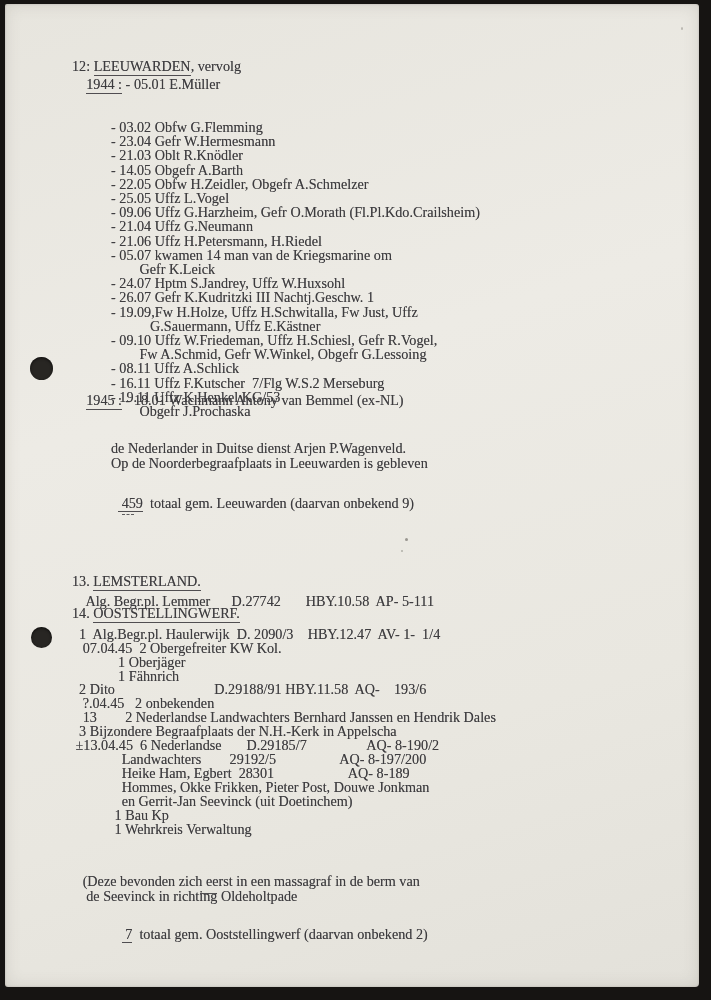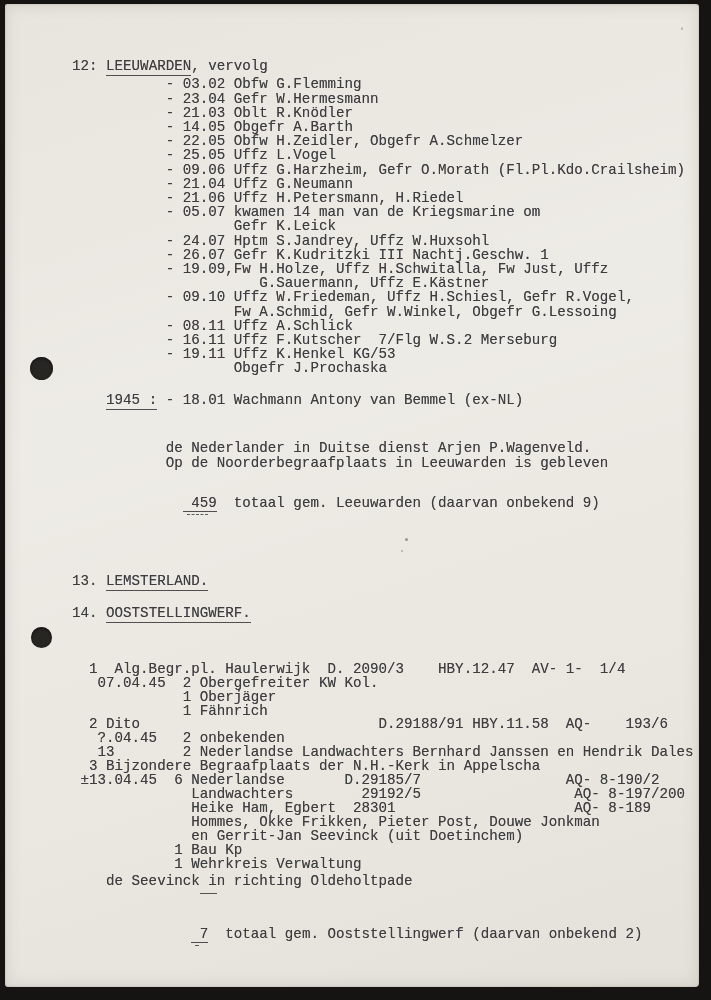--- a/index.html
+++ b/index.html
@@ -12,21 +12,21 @@
     position:absolute;left:5px;top:4px;width:694px;height:983px;
     background:linear-gradient(163deg,#e7e5de 0%,#edebe5 38%,#e9e7e0 72%,#e3e1da 100%);
     border-radius:2px 3px 4px 3px;
     box-shadow:inset 0 0 16px rgba(96,88,72,.16), inset 0 0 2px rgba(60,55,45,.28);
   }
   .tb{
     position:absolute;left:72px;margin:0;white-space:pre;
     font-size:14.2px;line-height:14.2px;color:#3d3c3f;
     text-shadow:0 0 .6px rgba(62,61,64,.55);
   }
-  .tb .tl{min-height:14.2px;}
+  .tb .tl{min-height:14.2px;font-family:Liberation Serif, serif;}
   .lh-tight{line-height:13.9px;}
   .lh-tight .tl{min-height:13.9px;}
   .u{border-bottom:1.4px solid rgba(58,56,60,.88);padding-bottom:.5px;}
   .tot{border-bottom:1.4px solid rgba(58,56,60,.88);position:relative;}
   .tot::after{
     content:"";position:absolute;left:4px;right:9px;bottom:-4px;
     border-top:1.3px dashed rgba(58,56,60,.8);
   }
   .hole{
     position:absolute;border-radius:50%;background:#282623;
@@ -49,20 +49,21 @@
 <div class="hole hole2"></div>
 <div class="speck sp1"></div>
 <div class="speck sp2"></div>
 <div class="speck sp3"></div>
 
 <div class="tb" style="top:31px">
   <div class="tl"><span>12:</span><span> </span><span class="u">LEEUWARDEN</span><span>, vervolg</span></div>
 </div>
 
 <div class="tb" style="top:49px">
+  <div class="tl"><span>    </span><span class="u">1944 :</span><span> - 05.01 E.Müller</span></div>
   <div><div class="tl">           - 03.02 Obfw G.Flemming</div><div class="tl">           - 23.04 Gefr W.Hermesmann</div><div class="tl">           - 21.03 Oblt R.Knödler</div><div class="tl">           - 14.05 Obgefr A.Barth</div><div class="tl">           - 22.05 Obfw H.Zeidler, Obgefr A.Schmelzer</div><div class="tl">           - 25.05 Uffz L.Vogel</div><div class="tl">           - 09.06 Uffz G.Harzheim, Gefr O.Morath (Fl.Pl.Kdo.Crailsheim)</div><div class="tl">           - 21.04 Uffz G.Neumann</div><div class="tl">           - 21.06 Uffz H.Petersmann, H.Riedel</div><div class="tl">           - 05.07 kwamen 14 man van de Kriegsmarine om</div><div class="tl">                   Gefr K.Leick</div><div class="tl">           - 24.07 Hptm S.Jandrey, Uffz W.Huxsohl</div><div class="tl">           - 26.07 Gefr K.Kudritzki III Nachtj.Geschw. 1</div><div class="tl">           - 19.09,Fw H.Holze, Uffz H.Schwitalla, Fw Just, Uffz</div><div class="tl">                      G.Sauermann, Uffz E.Kästner</div><div class="tl">           - 09.10 Uffz W.Friedeman, Uffz H.Schiesl, Gefr R.Vogel,</div><div class="tl">                   Fw A.Schmid, Gefr W.Winkel, Obgefr G.Lessoing</div><div class="tl">           - 08.11 Uffz A.Schlick</div><div class="tl">           - 16.11 Uffz F.Kutscher  7/Flg W.S.2 Merseburg</div><div class="tl">           - 19.11 Uffz K.Henkel KG/53</div><div class="tl">                   Obgefr J.Prochaska</div></div>
 </div>
 
 <div class="tb" style="top:365px">
   <div class="tl"><span>    </span><span class="u">1945 :</span><span> - 18.01 Wachmann Antony van Bemmel (ex-NL)</span></div>
   <div></div>
 </div>
 
 <div class="tb" style="top:413px">
   <div><div class="tl">           de Nederlander in Duitse dienst Arjen P.Wagenveld.</div><div class="tl">           Op de Noorderbegraafplaats in Leeuwarden is gebleven</div></div>
@@ -70,31 +71,32 @@
 
 <div class="tb" style="top:468px">
   <div class="tl"><span>             </span><span class="tot"> 459</span><span>  totaal gem. Leeuwarden (daarvan onbekend 9)</span></div>
 </div>
 
 <div class="tb" style="top:546px">
   <div class="tl"><span>13.</span><span> </span><span class="u">LEMSTERLAND.</span></div>
 </div>
 
 <div class="tb" style="top:566px">
+  <div class="tl">    Alg. Begr.pl. Lemmer      D.27742       HBY.10.58  AP- 5-111</div>
 </div>
 
 <div class="tb" style="top:578px">
   <div class="tl"><span>14.</span><span> </span><span class="u">OOSTSTELLINGWERF.</span></div>
 </div>
 
-<div class="tb lh-tight" style="top:635px">
+<div class="tb lh-tight" style="top:600px">
   <div><div class="tl">  1  Alg.Begr.pl. Haulerwijk  D. 2090/3    HBY.12.47  AV- 1-  1/4</div><div class="tl">   07.04.45  2 Obergefreiter KW Kol.</div><div class="tl">             1 Oberjäger</div><div class="tl">             1 Fähnrich</div><div class="tl">  2 Dito                            D.29188/91 HBY.11.58  AQ-    193/6</div><div class="tl">   ?.04.45   2 onbekenden</div><div class="tl">   13        2 Nederlandse Landwachters Bernhard Janssen en Hendrik Dales</div><div class="tl">  3 Bijzondere Begraafplaats der N.H.-Kerk in Appelscha</div><div class="tl"> ±13.04.45  6 Nederlandse       D.29185/7                 AQ- 8-190/2</div><div class="tl">              Landwachters        29192/5                  AQ- 8-197/200</div><div class="tl">              Heike Ham, Egbert  28301                     AQ- 8-189</div><div class="tl">              Hommes, Okke Frikken, Pieter Post, Douwe Jonkman</div><div class="tl">              en Gerrit-Jan Seevinck (uit Doetinchem)</div><div class="tl">            1 Bau Kp</div><div class="tl">            1 Wehrkreis Verwaltung</div></div>
 </div>
 
 <div class="tb" style="top:846px">
-  <div><div class="tl">    de Seevinck in richting Oldeholtpade</div></div>
+  <div><div class="tl">   (Deze bevonden zich eerst in een massagraf in de berm van</div><div class="tl">    de Seevinck in richting Oldeholtpade</div></div>
 </div>
 
 <div class="overline16"></div>
 
 <div class="tb" style="top:899px">
   <div class="tl"><span>              </span><span class="tot"> 7</span><span>  totaal gem. Ooststellingwerf (daarvan onbekend 2)</span></div>
 </div>
 
 </body></html>

